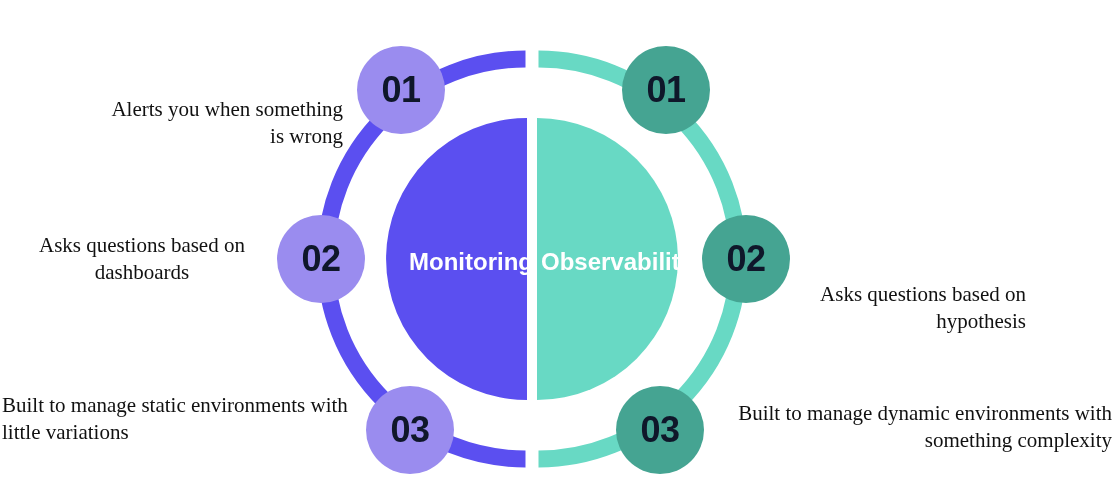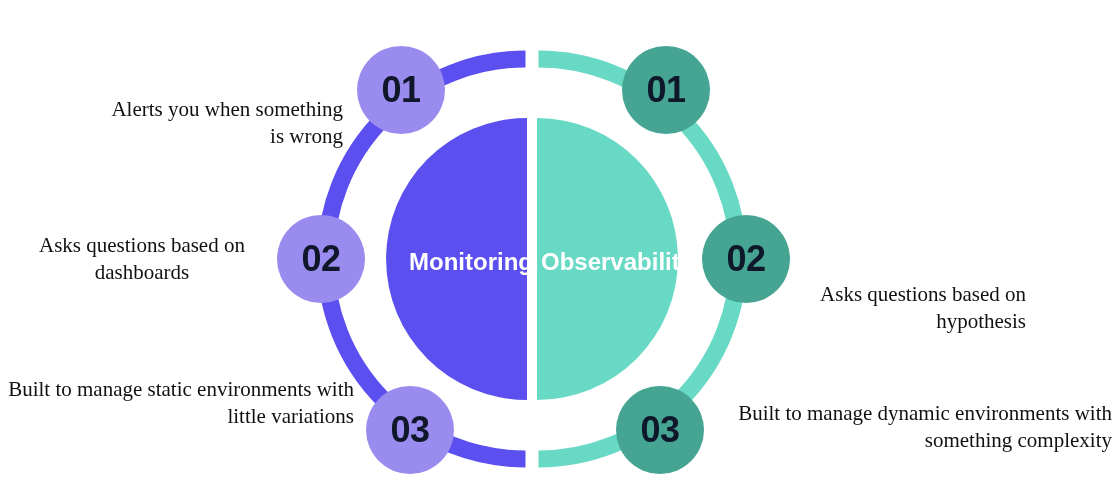--- a/index.html
+++ b/index.html
@@ -77,21 +77,21 @@
     position: absolute;
     font-family: "Liberation Serif", serif;
     font-size: 21px;
     line-height: 1.30;
     color: #111111;
     z-index: 3;
   }
 
   .d-l1 { left:  95px; top:  48px; width: 248px; text-align: right; margin-top: 48px; }
   .d-l2 { left:  16px; top: 232px; width: 252px; text-align: center; }
-  .d-l3 { left:   2px; top: 376px; width: 352px; text-align: right; }
+  .d-l3 { left:   2px; top: 392px; width: 352px; text-align: left; }
 
   .d-r1 { left: 724px; top:  52px; width: 272px; text-align: right; }
   .d-r2 { left: 808px; top: 250px; width: 218px; text-align: right; margin-top: 31px; }
   .d-r3 { left: 722px; top: 400px; width: 390px; text-align: right; }
 </style>
 </head>
 <body>
 
 <div id="stage">
 

